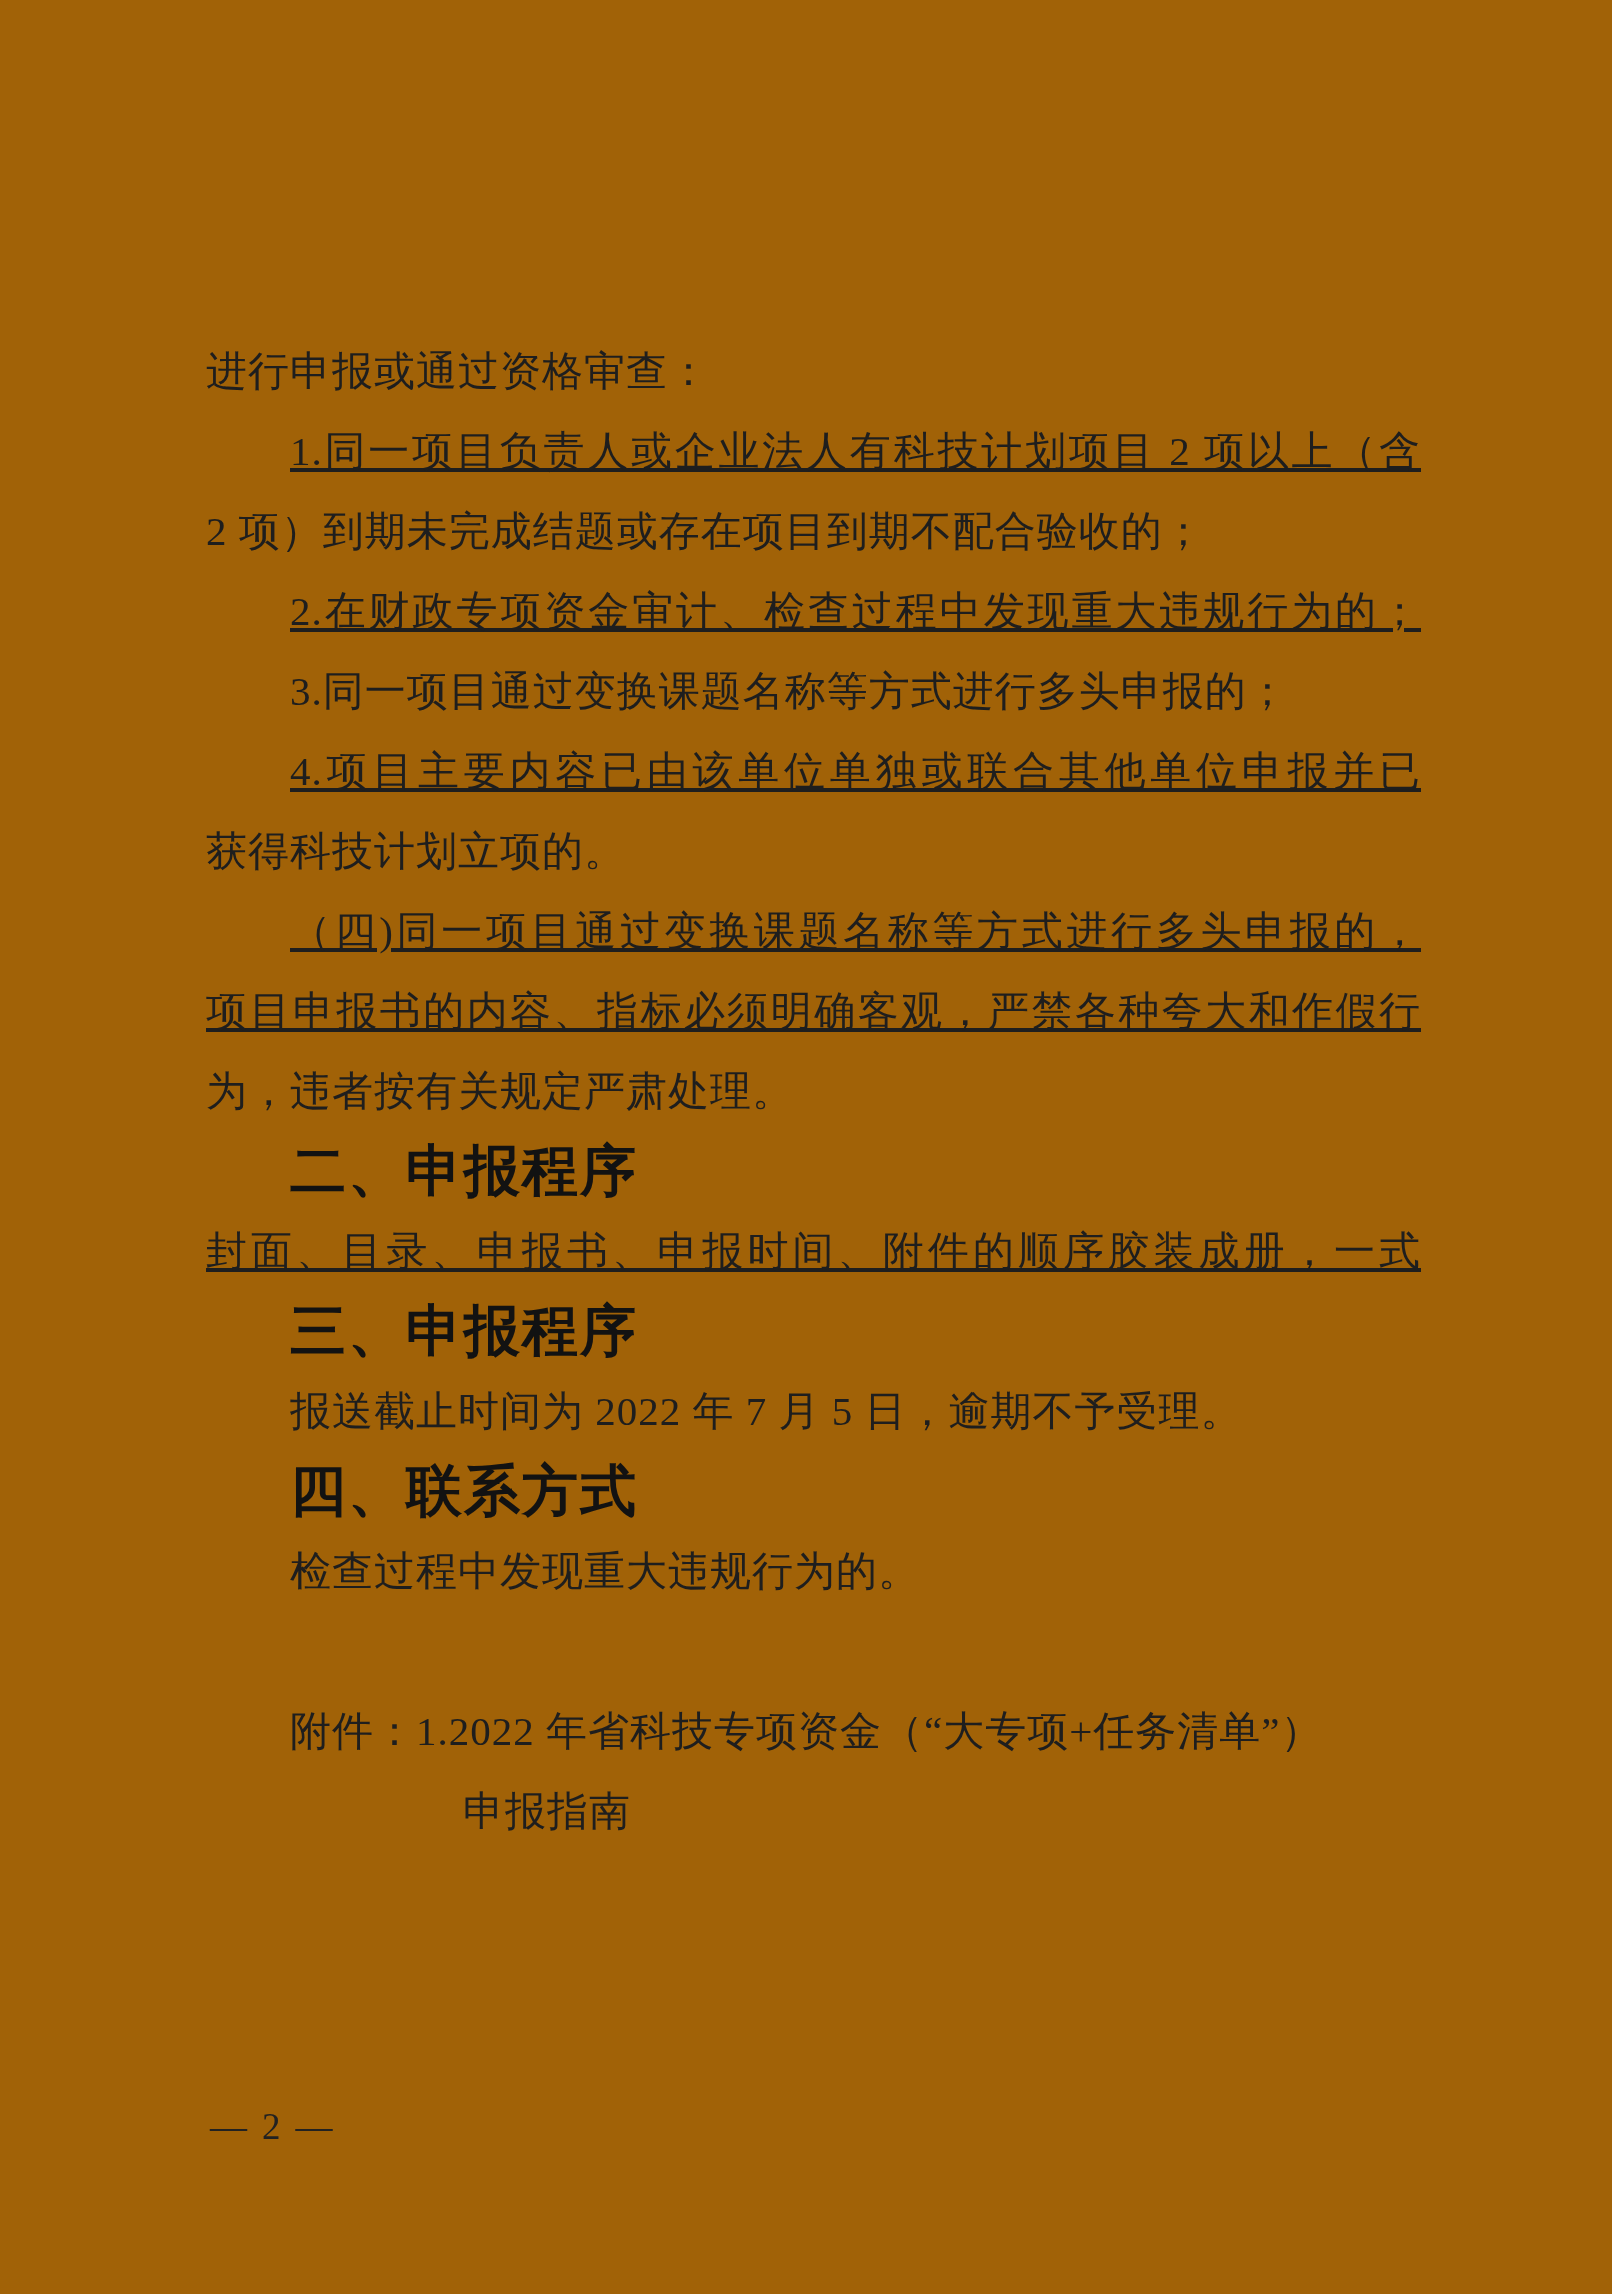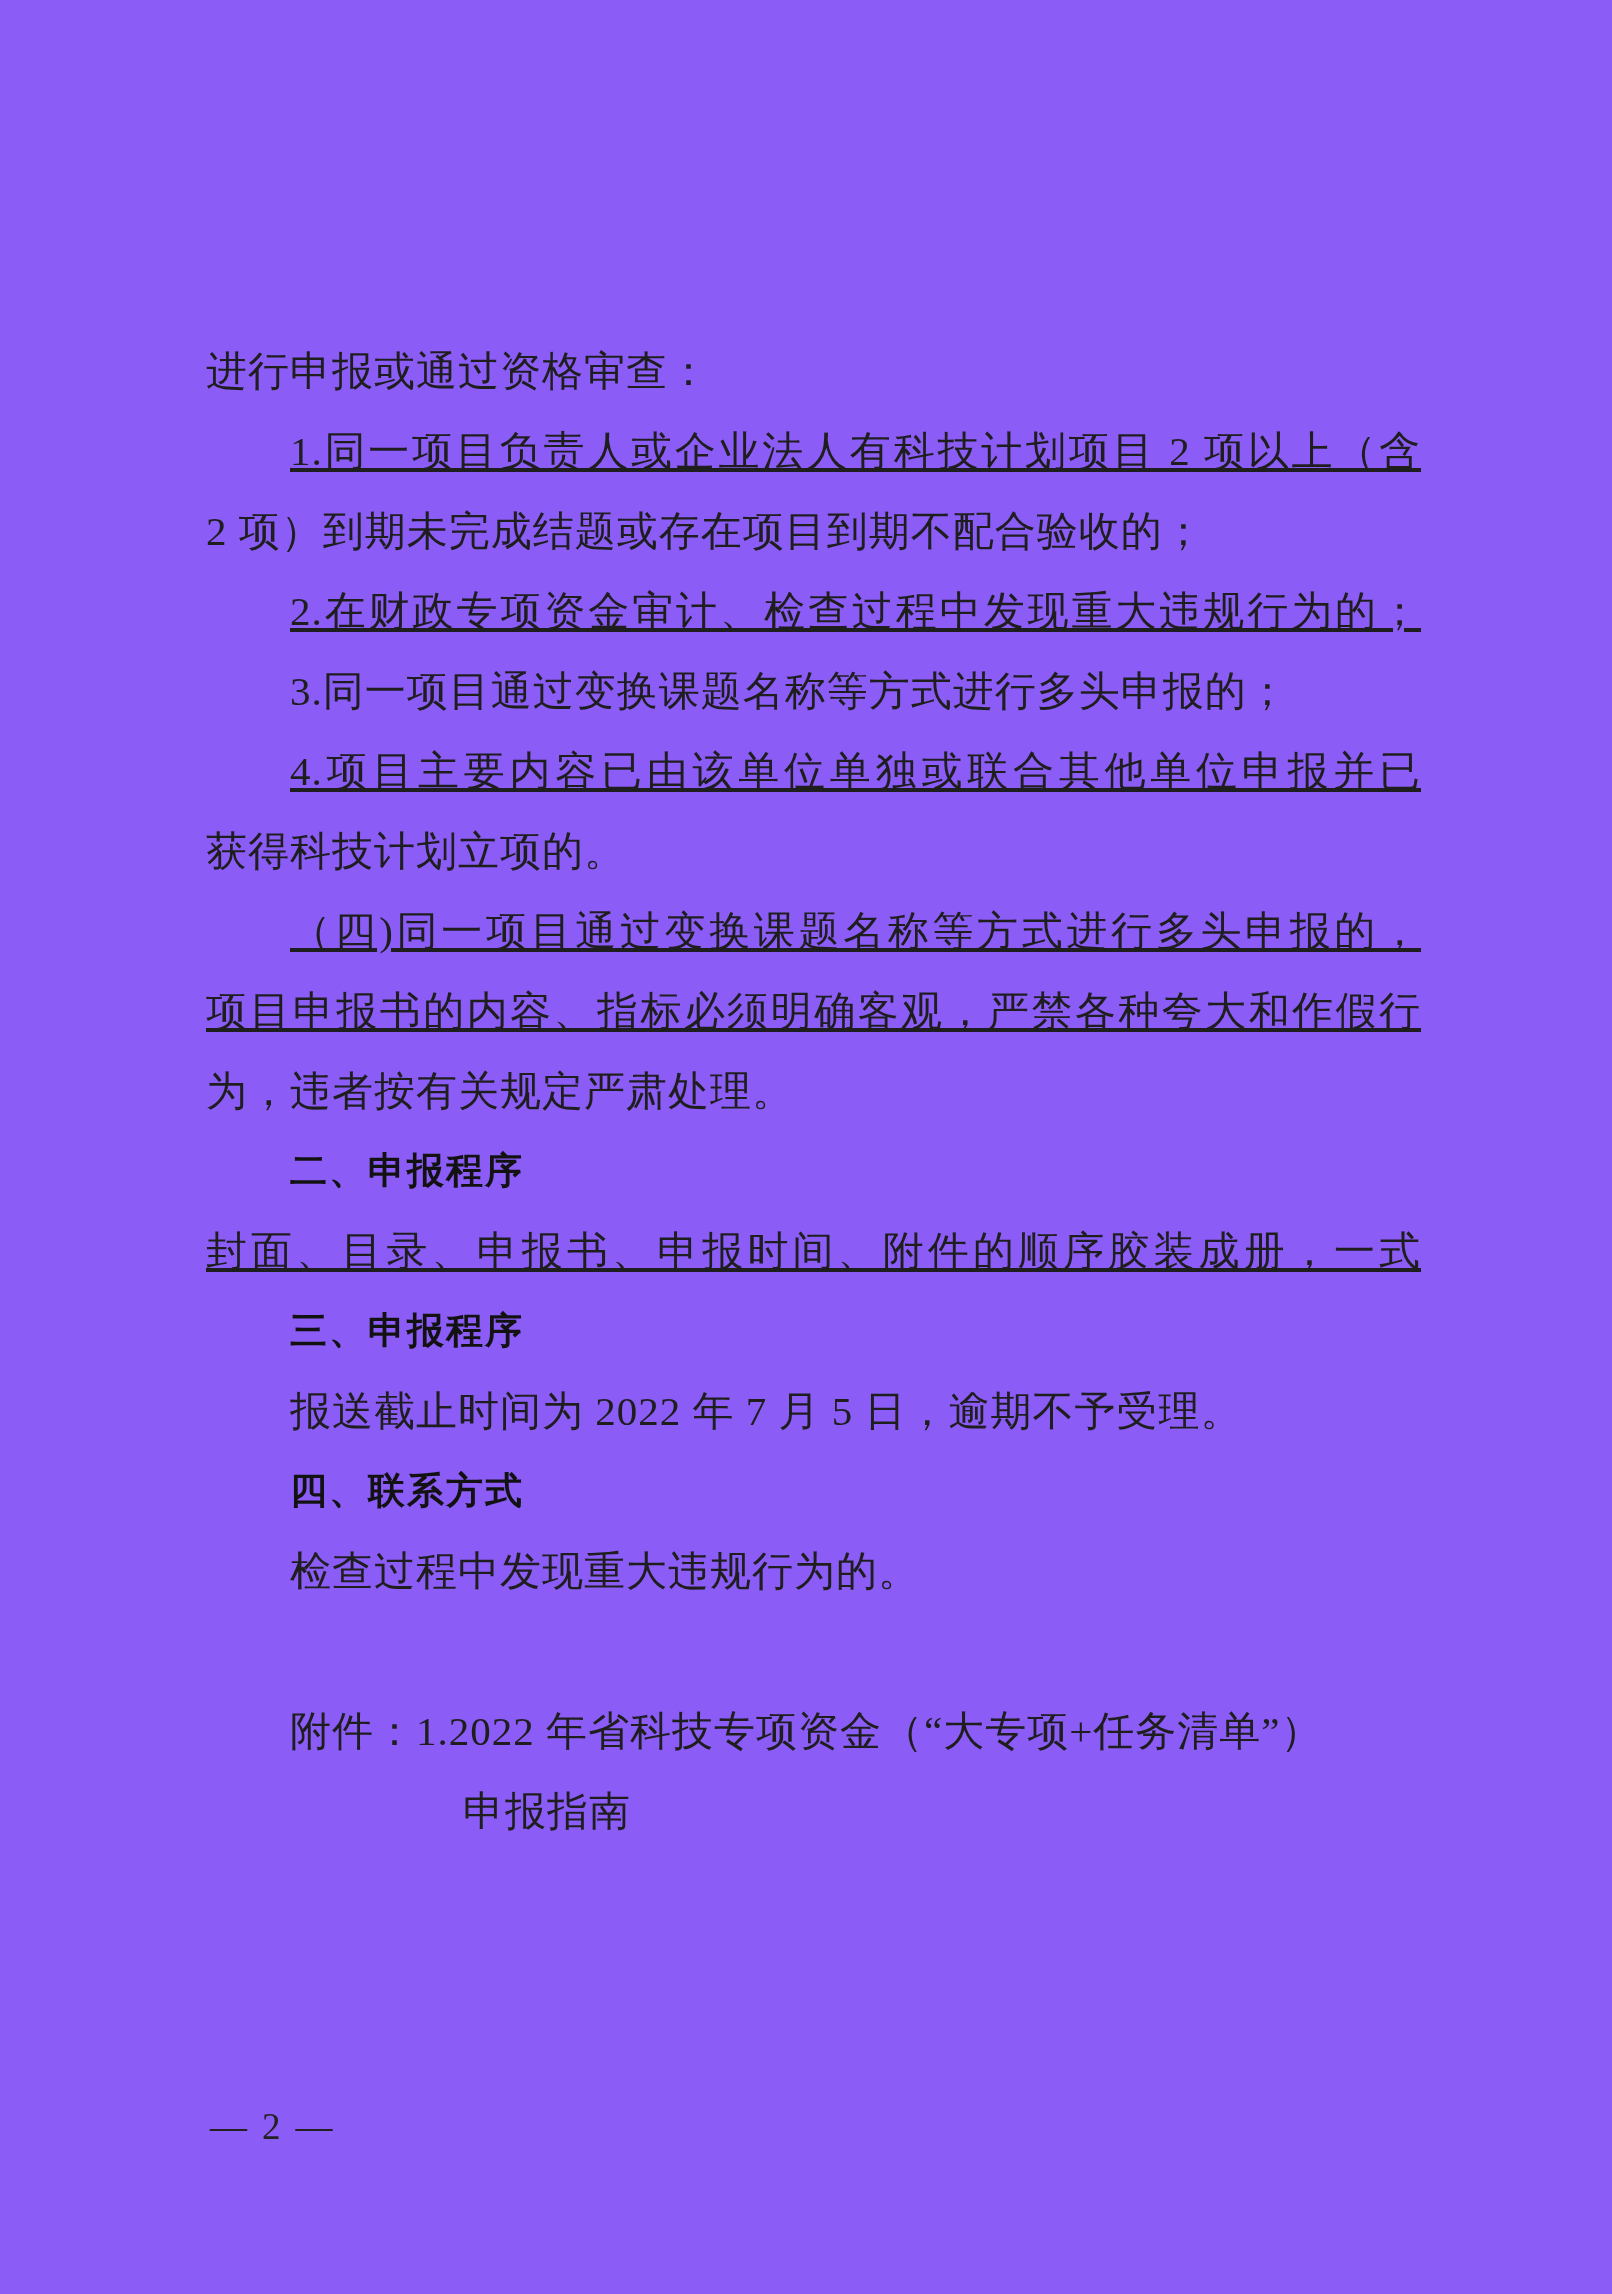--- a/index.html
+++ b/index.html
@@ -4,21 +4,21 @@
 <style>
   html, body {
     margin: 0;
     padding: 0;
     background: #e8e8e8;
   }
   .page {
     position: relative;
     width: 1612px;
     height: 2295px;
-    background: #8b5cf6;
+    background: #a16207;
     overflow: hidden;
   }
   .doc-body {
     position: absolute;
     left: 206px;
     top: 331px;
     width: 1215px;
   }
   .line {
     height: 80px;
@@ -27,21 +27,21 @@
     letter-spacing: 1px;
     color: #1e1e1e;
     font-family: "Liberation Serif", "DejaVu Serif", serif;
     white-space: pre-wrap;
   }
   .line.ind { text-indent: 84px; }
   .line.cont { text-indent: 257px; }
   .line.head {
     font-family: "Liberation Sans", "DejaVu Sans", sans-serif;
     font-weight: 700;
-    font-size: 37px;
+    font-size: 56px;
     color: #121212;
     letter-spacing: 2px;
   }
   .line.just {
     text-align: justify;
     text-align-last: justify;
     text-decoration: underline;
   }
   .line.blank { height: 80px; }
   .footer {

